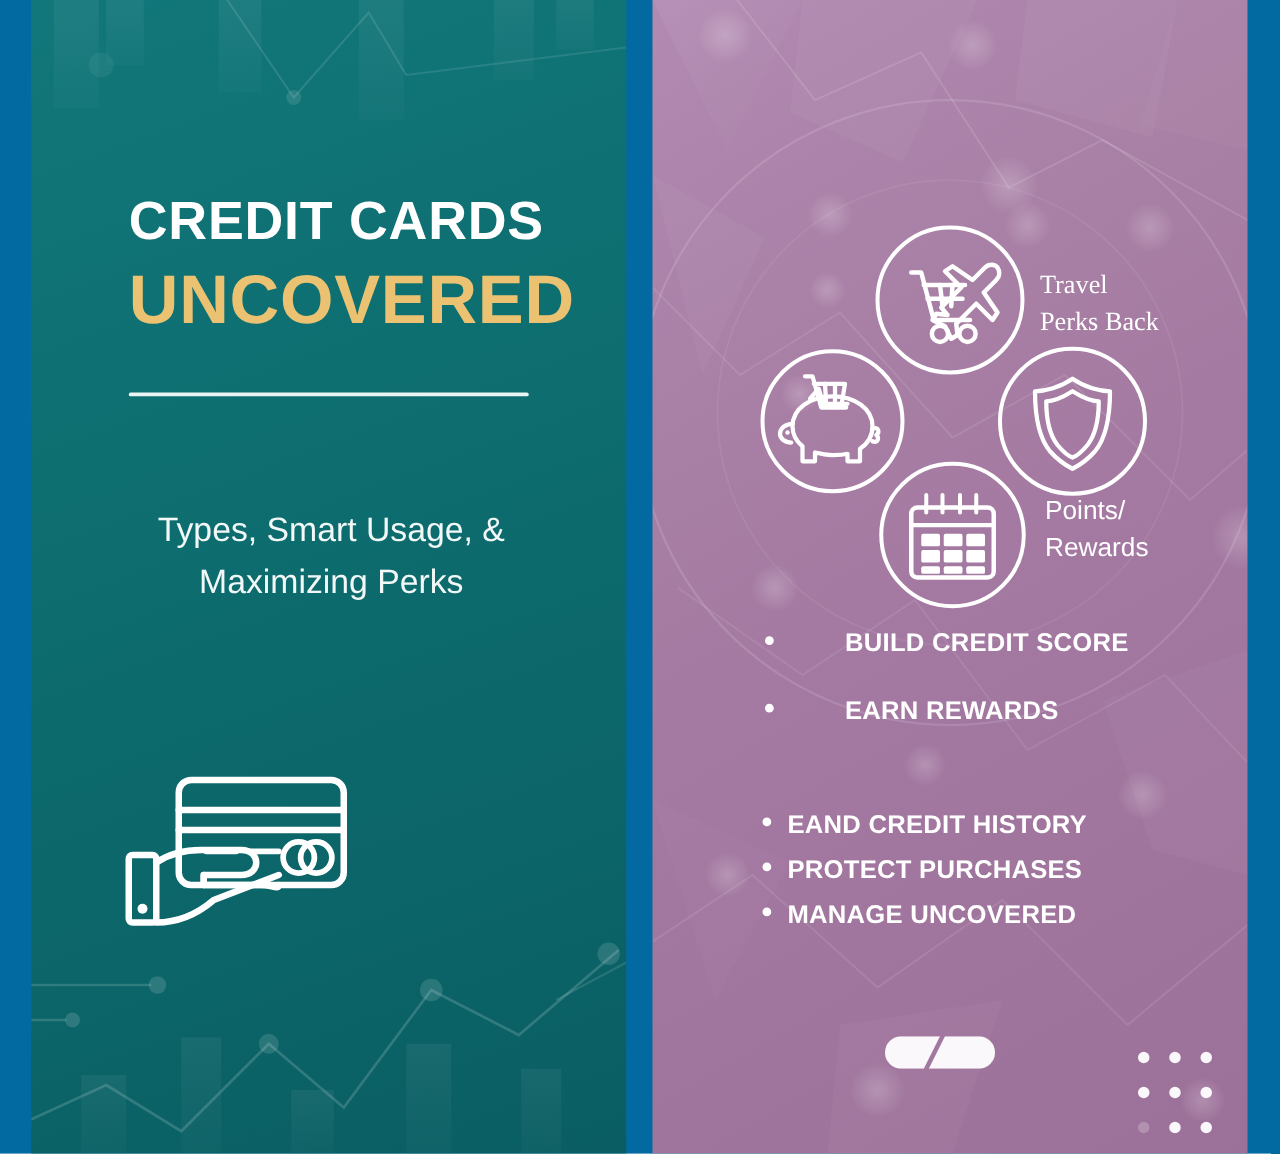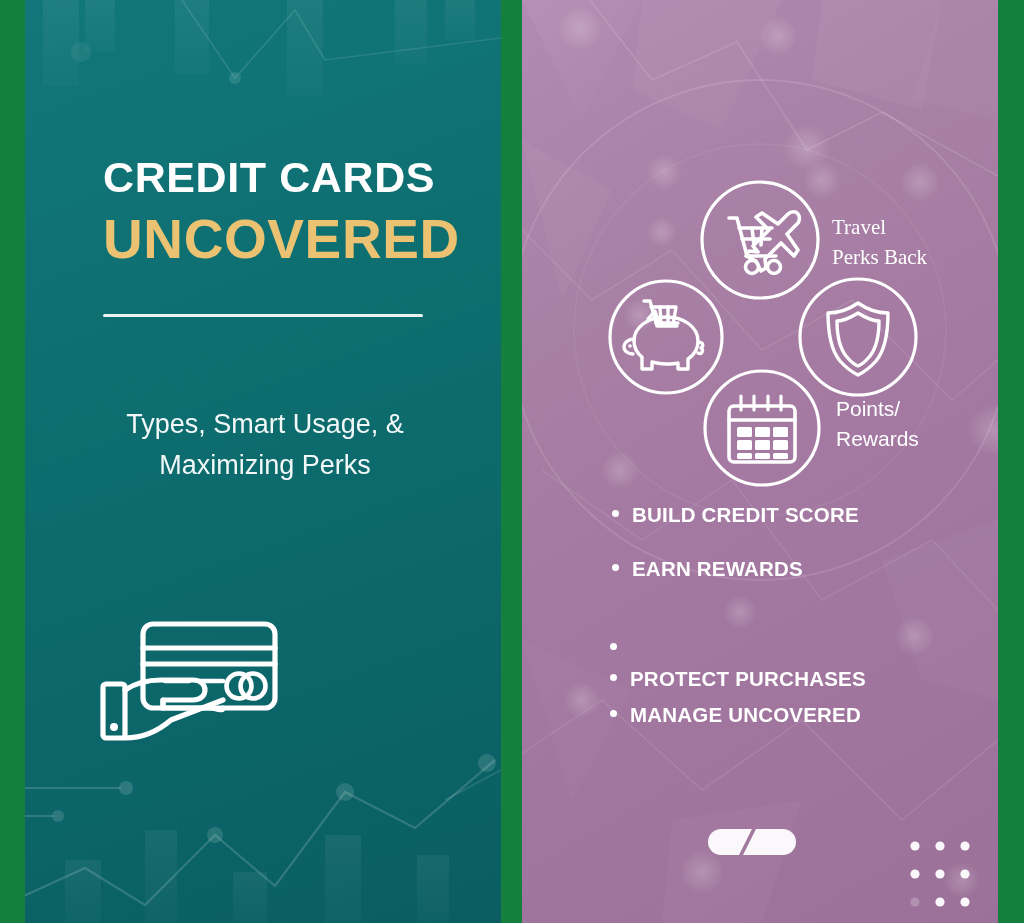--- a/index.html
+++ b/index.html
@@ -12,21 +12,21 @@
     height: 923px;
     font-family: "Liberation Sans", sans-serif;
     overflow: hidden;
     position: relative;
   }
 
   #canvas {
     position: relative;
     width: 1024px;
     height: 923px;
-    background: #15803d;
+    background: #0369a1;
     overflow: hidden;
   }
 
   
   .panel-left {
     position: absolute;
     left: 25px;
     top: 0;
     width: 476px;
     height: 923px;
@@ -151,21 +151,21 @@
   }
   .bullet-row {
     display: flex;
     align-items: baseline;
     color: #ffffff;
     font-size: 20.5px;
     font-weight: bold;
     letter-spacing: 0.2px;
     white-space: nowrap;
   }
-  .bullets-top .bullet-row { margin-bottom: 30px; }
+  .bullets-top .bullet-row { margin-bottom: 30px; gap: 44px; }
   .bullets-bottom .bullet-row { margin-bottom: 12px; }
   .bullet-dot {
     width: 7px;
     height: 7px;
     border-radius: 50%;
     background: #ffffff;
     margin-right: 13px;
     flex: 0 0 auto;
     position: relative;
     top: -5px;
@@ -420,20 +420,21 @@
       </div>
       <div class="bullet-row">
         <span class="bullet-dot"></span>
         <span>EARN REWARDS</span>
       </div>
     </div>
 
     <div class="bullets-bottom">
       <div class="bullet-row">
         <span class="bullet-dot"></span>
+        <span>EAND CREDIT HISTORY</span>
       </div>
       <div class="bullet-row">
         <span class="bullet-dot"></span>
         <span>PROTECT PURCHASES</span>
       </div>
       <div class="bullet-row">
         <span class="bullet-dot"></span>
         <span>MANAGE UNCOVERED</span>
       </div>
     </div>

